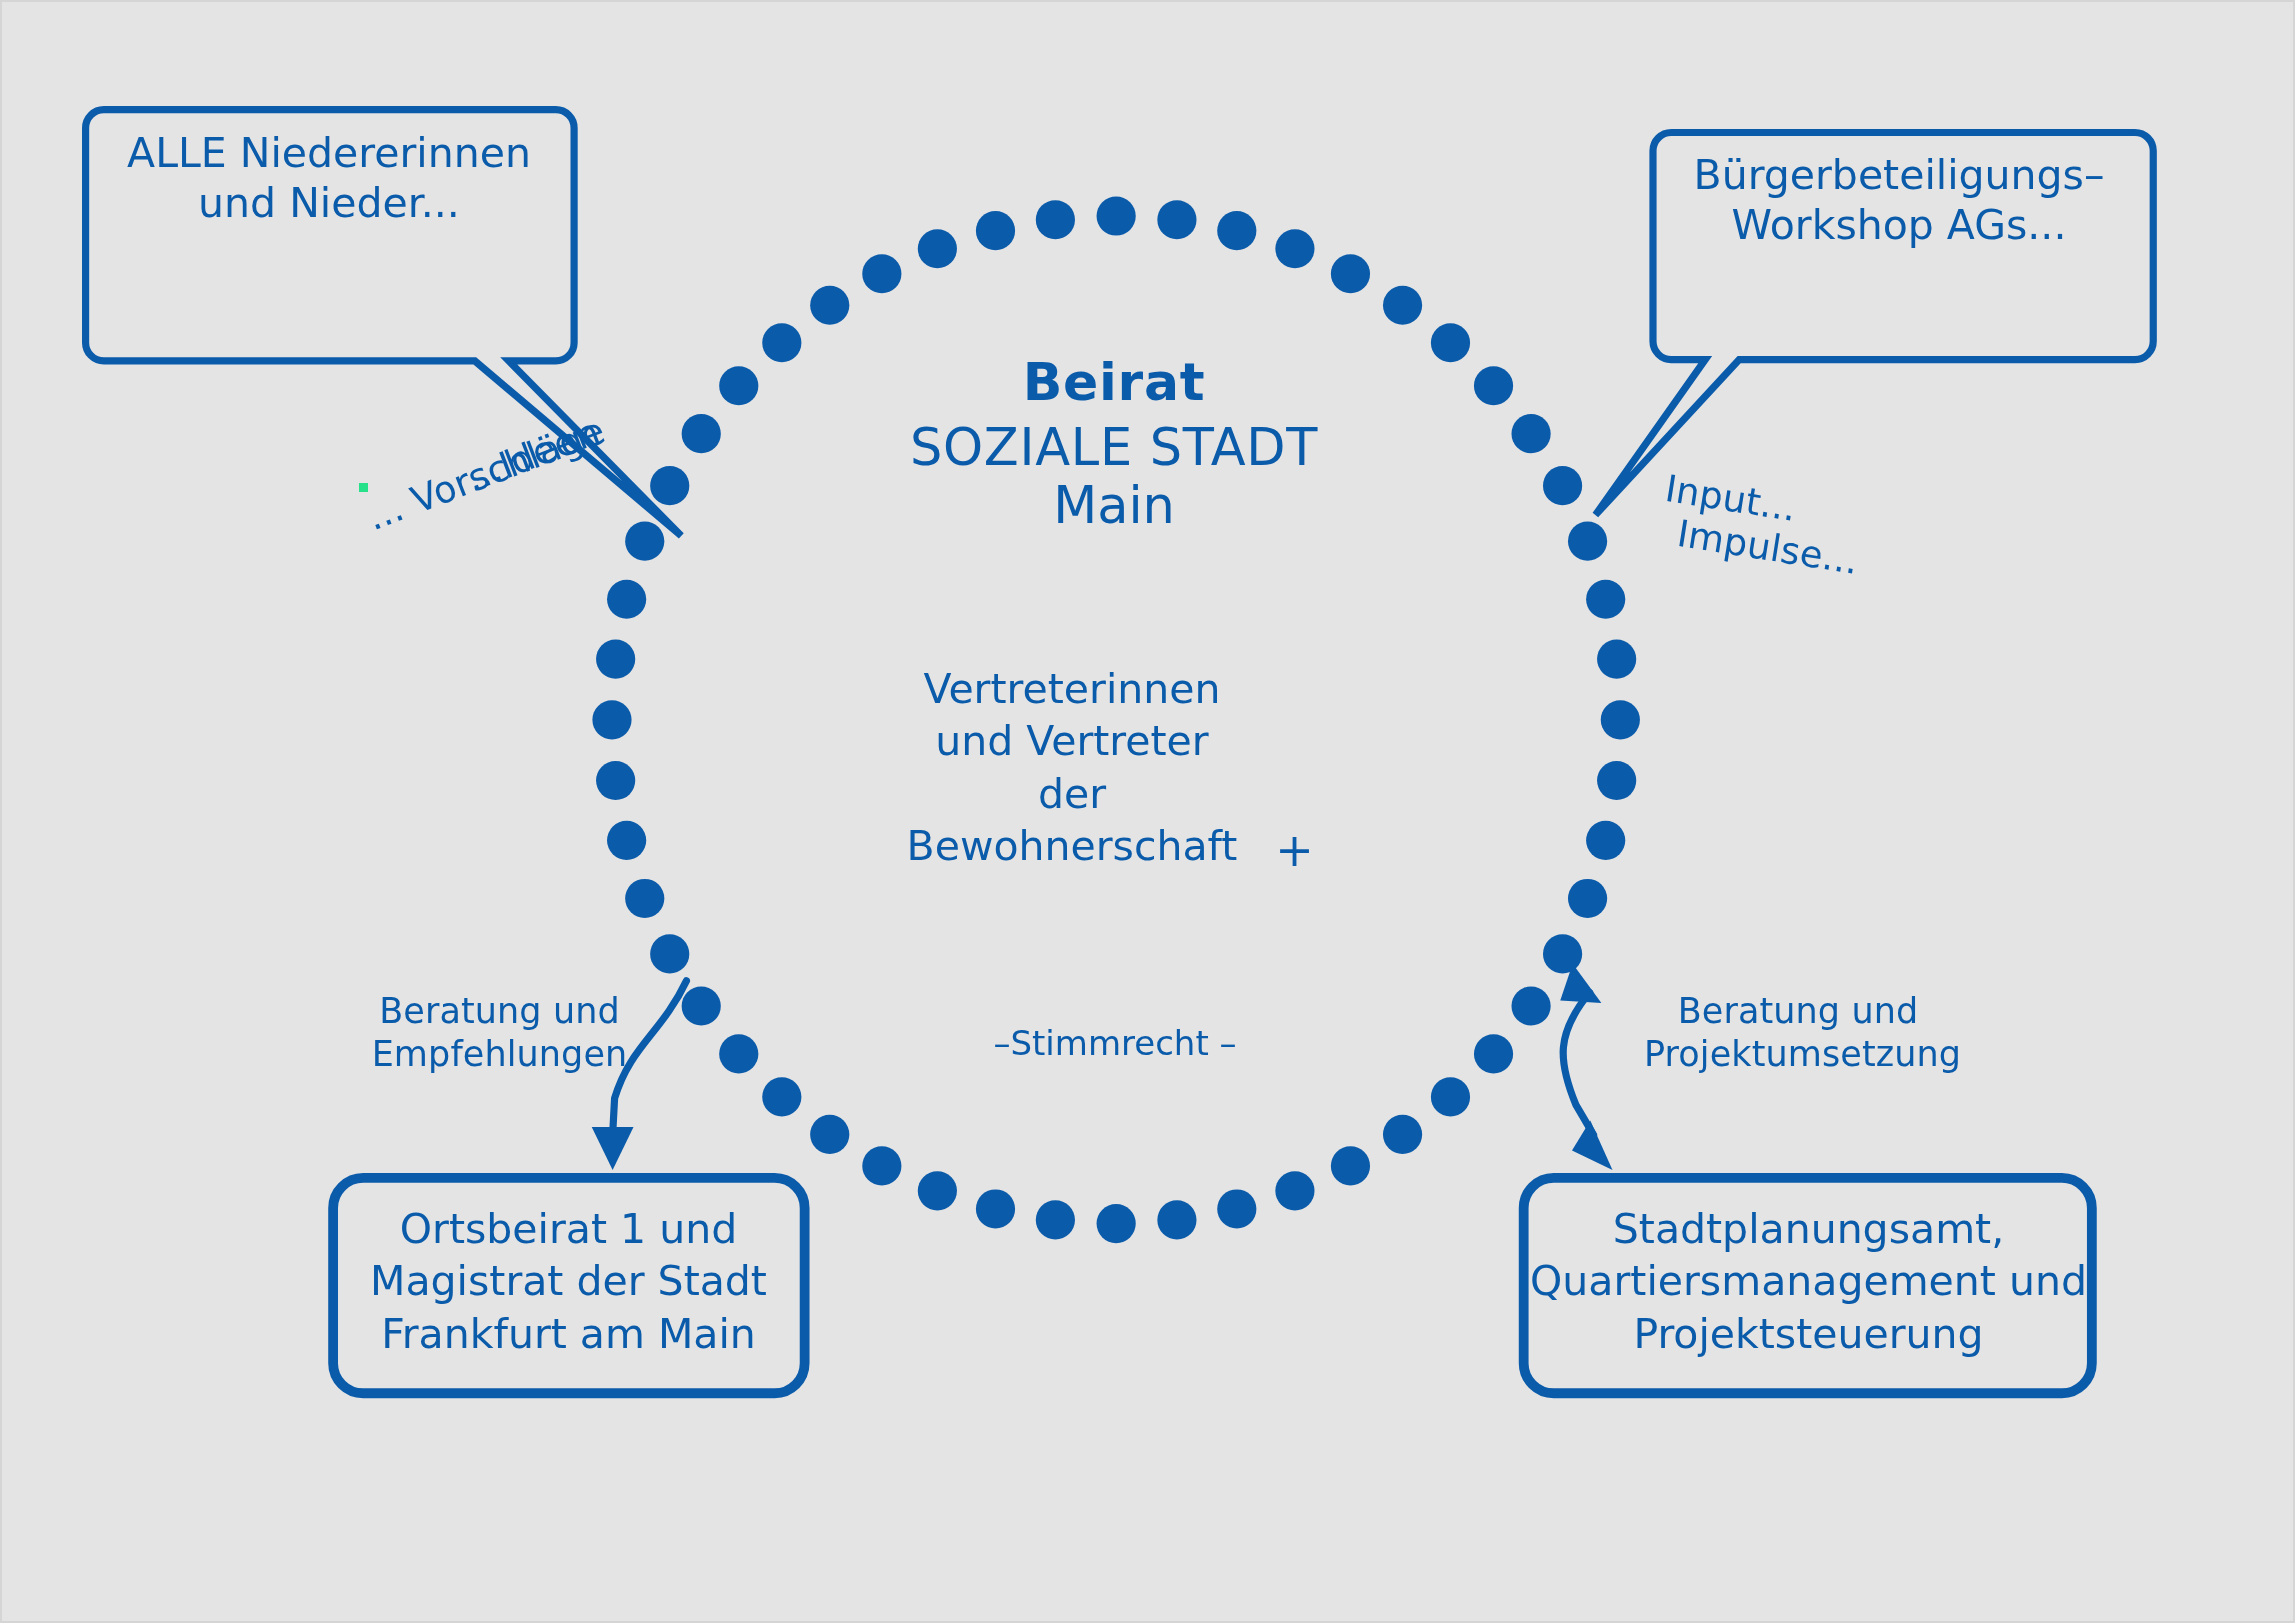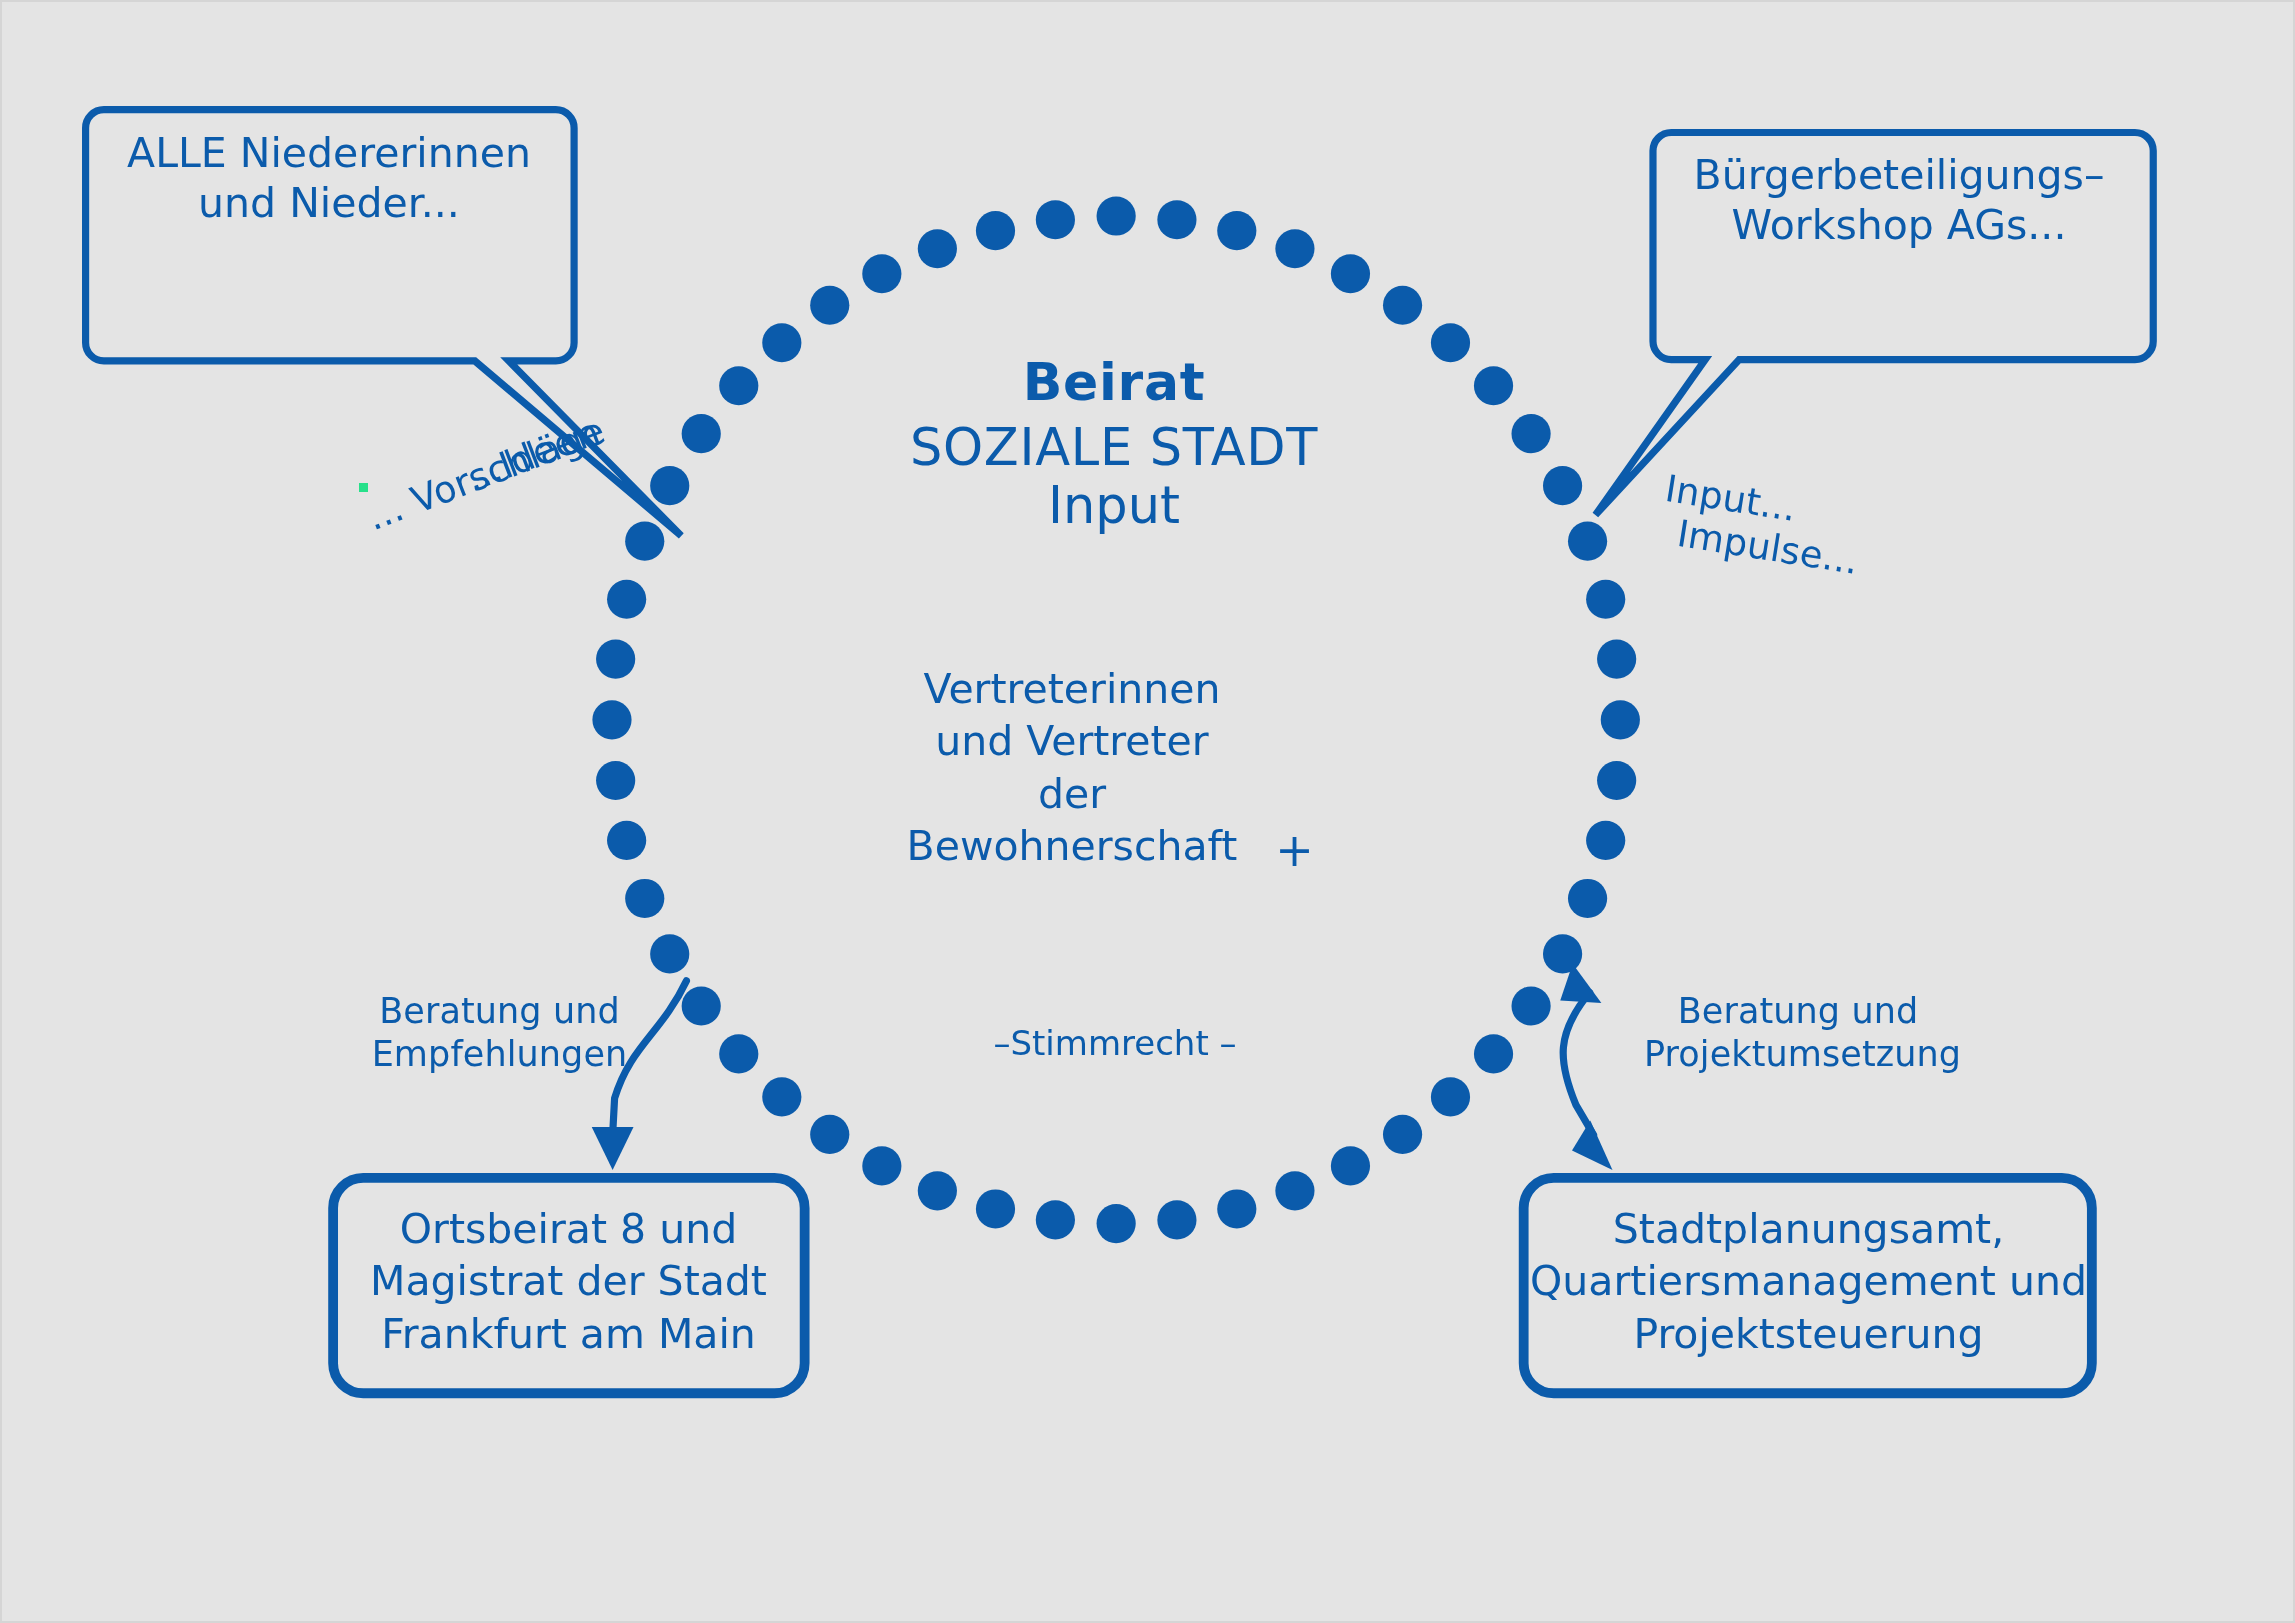--- a/index.html
+++ b/index.html
@@ -259,21 +259,21 @@
 Niedererinnen und
 Nieder...</div>
 
   <div class="bubble-text" id="bubble-right-text">Bürgerbeteiligungs–
 Workshop
 AGs...</div>
 
   <div id="circle-title">
     <span class="t-beirat">Beirat</span>
     <span class="t-sub1">SOZIALE STADT</span>
-    <span class="t-sub2">Input</span>
+    <span class="t-sub2">Main</span>
   </div>
 
   <div id="columns">
     <div class="col">Vertreterinnen
 und
 Vertreter
 der
 Bewohnerschaft</div>
     <div id="plus-sign">+</div>
   </div>
@@ -285,21 +285,21 @@
   <div id="ann-greendot"></div>
 
   <div class="tblock" id="ann-input">Input...</div>
   <div class="tblock" id="ann-impulse">Impulse...</div>
 
   <div class="tblock" id="label-left-arrow">Beratung und
 Empfehlungen</div>
   <div class="tblock" id="label-right-arrow">Beratung und
 Projektumsetzung</div>
 
-  <div class="box-text" id="box-left-text">Ortsbeirat 8 und
+  <div class="box-text" id="box-left-text">Ortsbeirat 1 und
 Magistrat der Stadt
 Frankfurt am Main</div>
   <div class="box-text" id="box-right-text">Stadtplanungsamt,
 Quartiersmanagement
 und Projektsteuerung</div>
 
 </div>
 
 
 </body></html>

